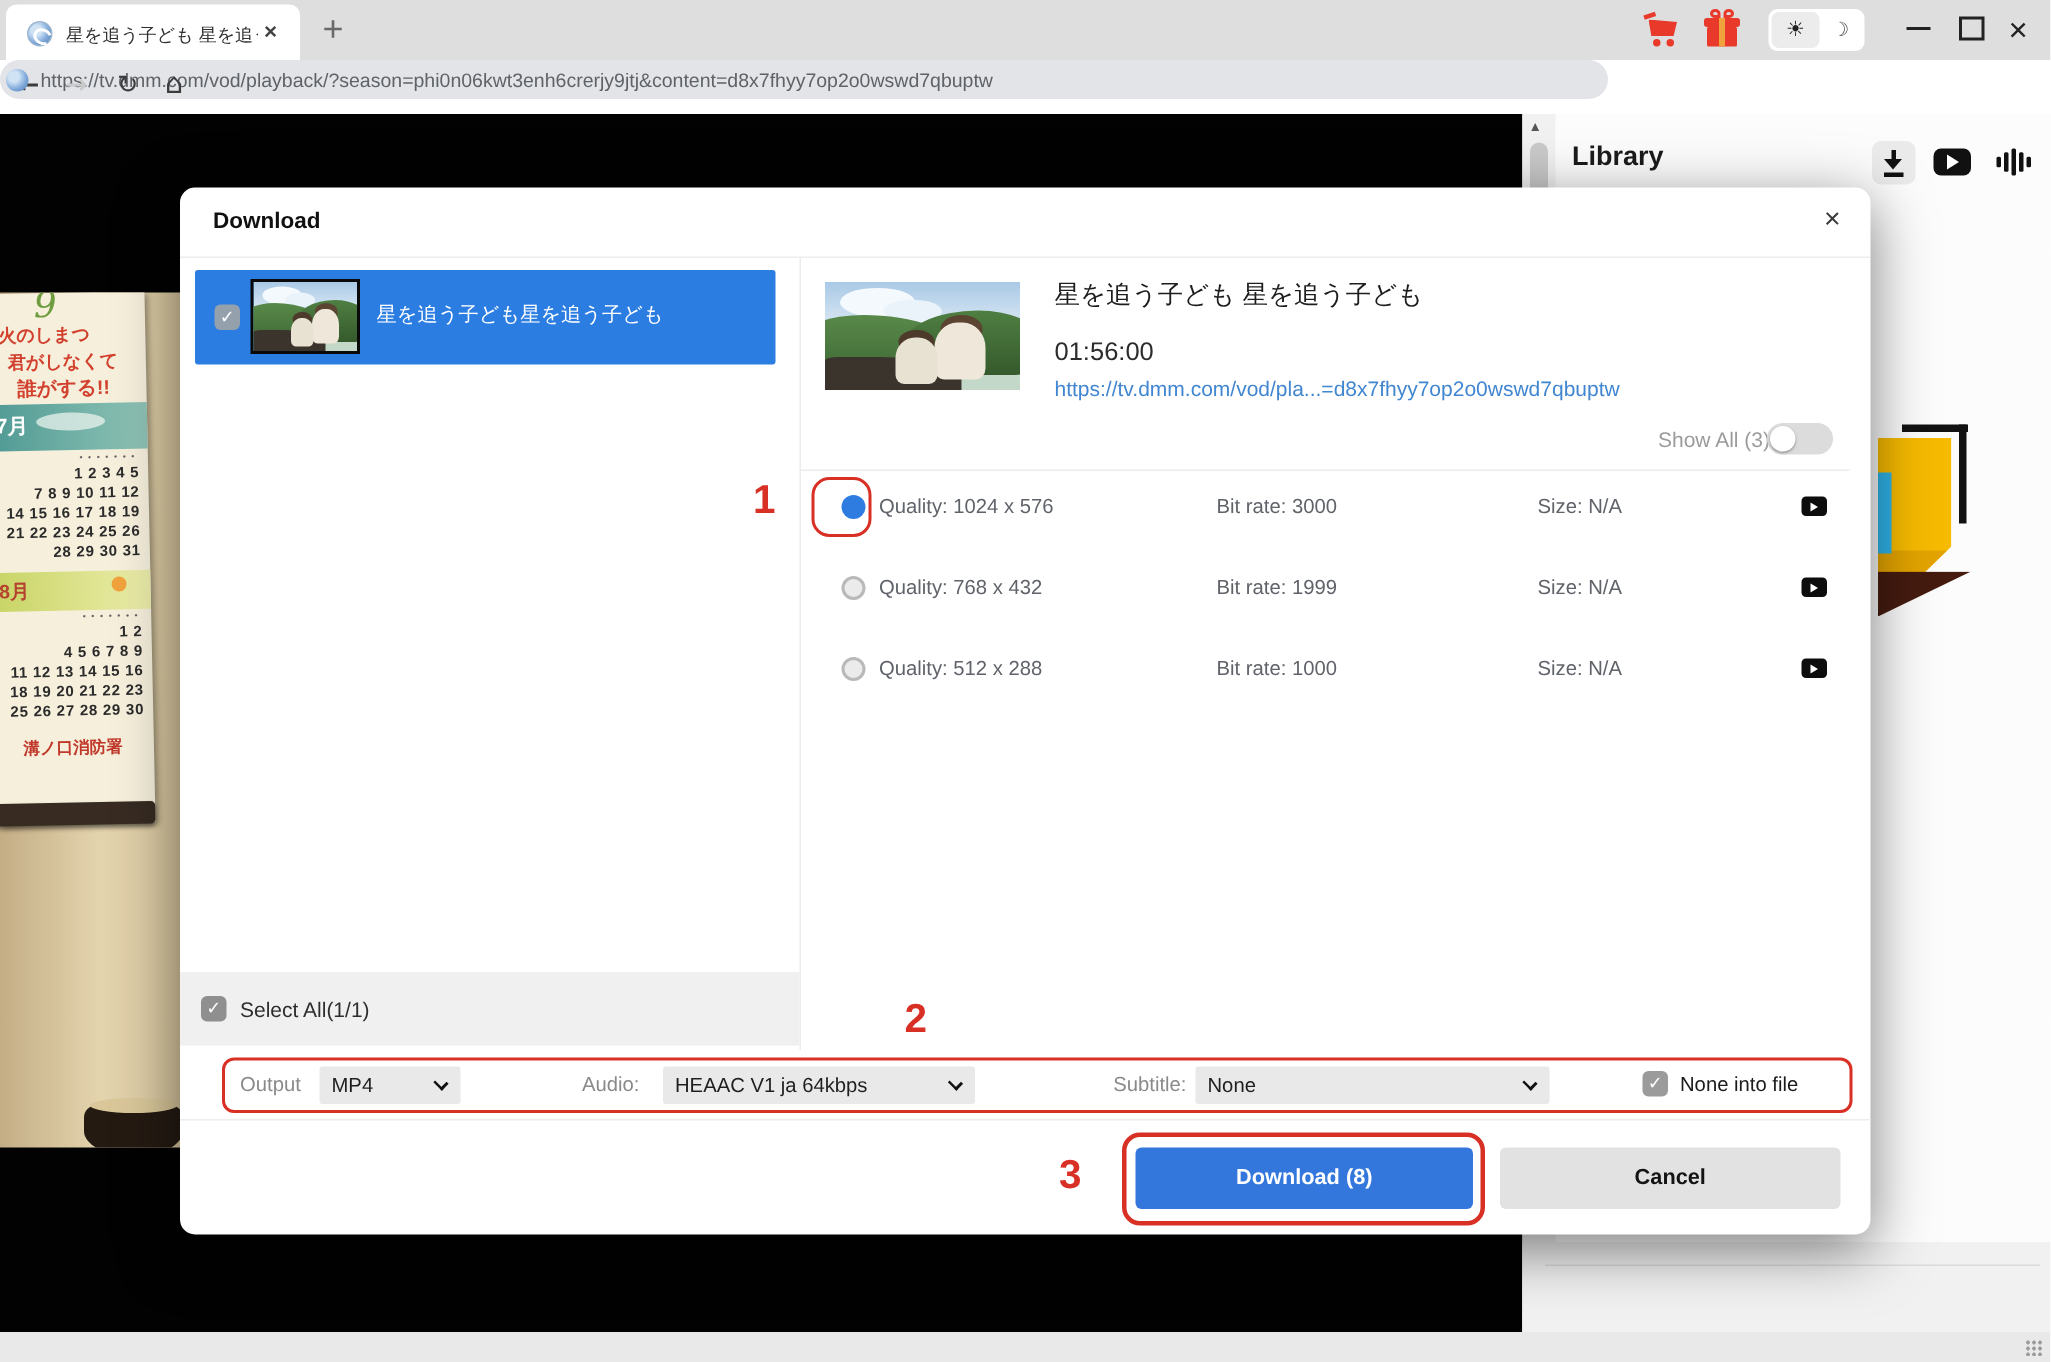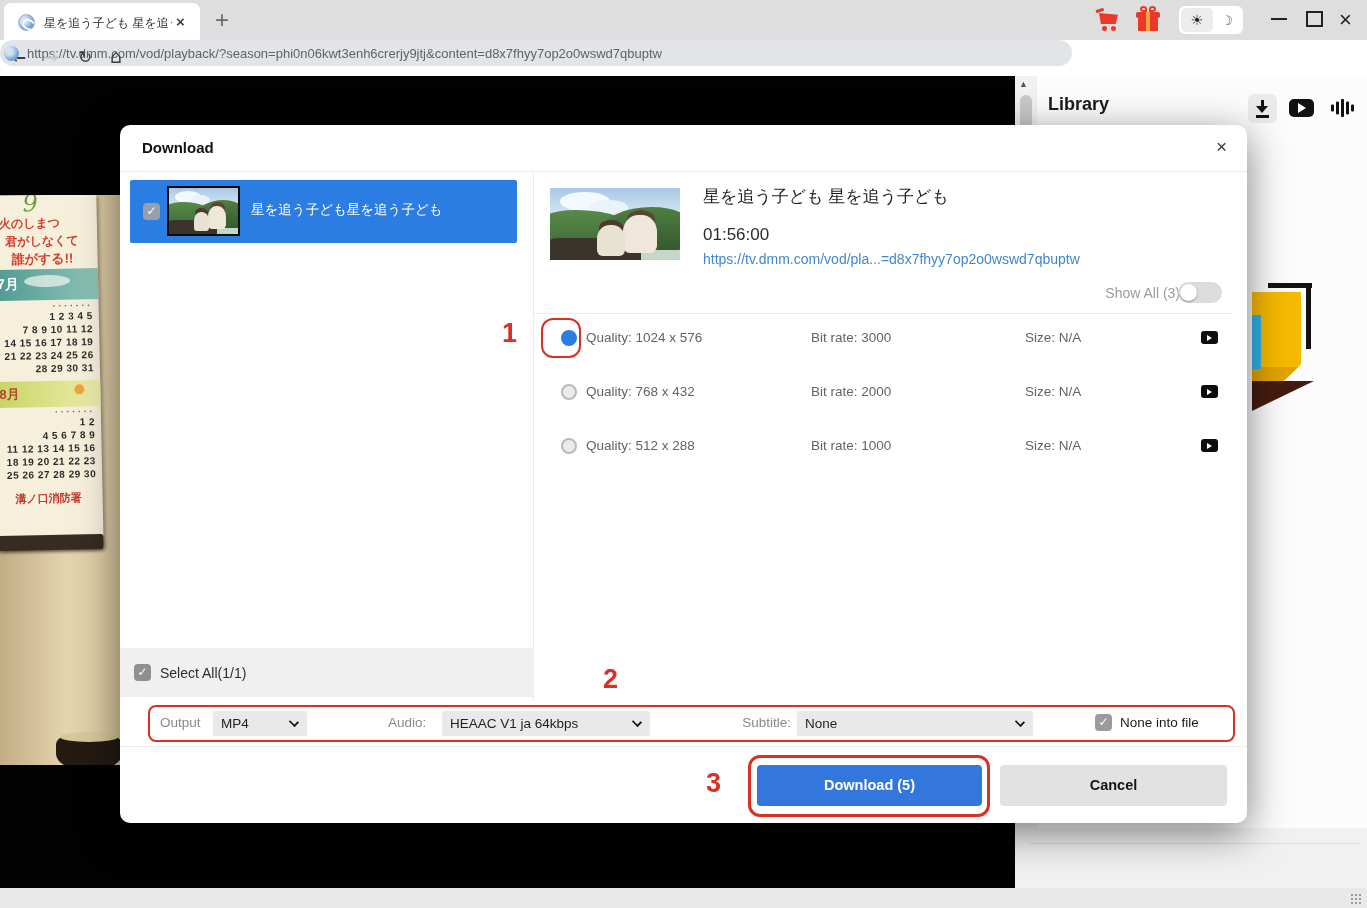--- a/index.html
+++ b/index.html
@@ -343,21 +343,21 @@
   <div class="abs list-hdiv"></div>
 
   <div class="abs q-radio sel" style="left:441px; top:205px;"></div>
   <div class="abs q-text" style="left:466px; top:205px;">Quality: 1024 x 576</div>
   <div class="abs q-text" style="left:691px; top:205px;">Bit rate: 3000</div>
   <div class="abs q-text" style="left:905px; top:205px;">Size: N/A</div>
   <div class="abs q-vicon" style="left:1081px; top:206px;"></div>
 
   <div class="abs q-radio unsel" style="left:441px; top:259px;"></div>
   <div class="abs q-text" style="left:466px; top:259px;">Quality: 768 x 432</div>
-  <div class="abs q-text" style="left:691px; top:259px;">Bit rate: 2000</div>
+  <div class="abs q-text" style="left:691px; top:259px;">Bit rate: 1999</div>
   <div class="abs q-text" style="left:905px; top:259px;">Size: N/A</div>
   <div class="abs q-vicon" style="left:1081px; top:260px;"></div>
 
   <div class="abs q-radio unsel" style="left:441px; top:313px;"></div>
   <div class="abs q-text" style="left:466px; top:313px;">Quality: 512 x 288</div>
   <div class="abs q-text" style="left:691px; top:313px;">Bit rate: 1000</div>
   <div class="abs q-text" style="left:905px; top:313px;">Size: N/A</div>
   <div class="abs q-vicon" style="left:1081px; top:314px;"></div>
 
   <div class="abs outrow">
@@ -374,21 +374,21 @@
     <div class="abs out-label" style="left:583px; width:58px; text-align:right;">Subtitle:</div>
     <div class="abs select" style="left:647px; width:236px;">
       <span>None</span>
       <span class="chev"></span>
     </div>
     <div class="checkbox">✓</div>
     <div class="remux-label">None into file</div>
   </div>
   <div class="abs out-hdiv"></div>
 
-  <div class="abs btn btn-download">Download (5)</div>
+  <div class="abs btn btn-download">Download (8)</div>
   <div class="abs btn btn-cancel">Cancel</div>
 </div>
 
 <div class="abs anno anno-num anno-1n">1</div>
 <div class="abs anno anno-box anno-1b"></div>
 <div class="abs anno anno-num anno-2n">2</div>
 <div class="abs anno anno-box anno-2b"></div>
 <div class="abs anno anno-num anno-3n">3</div>
 <div class="abs anno anno-box anno-3b"></div>
 

